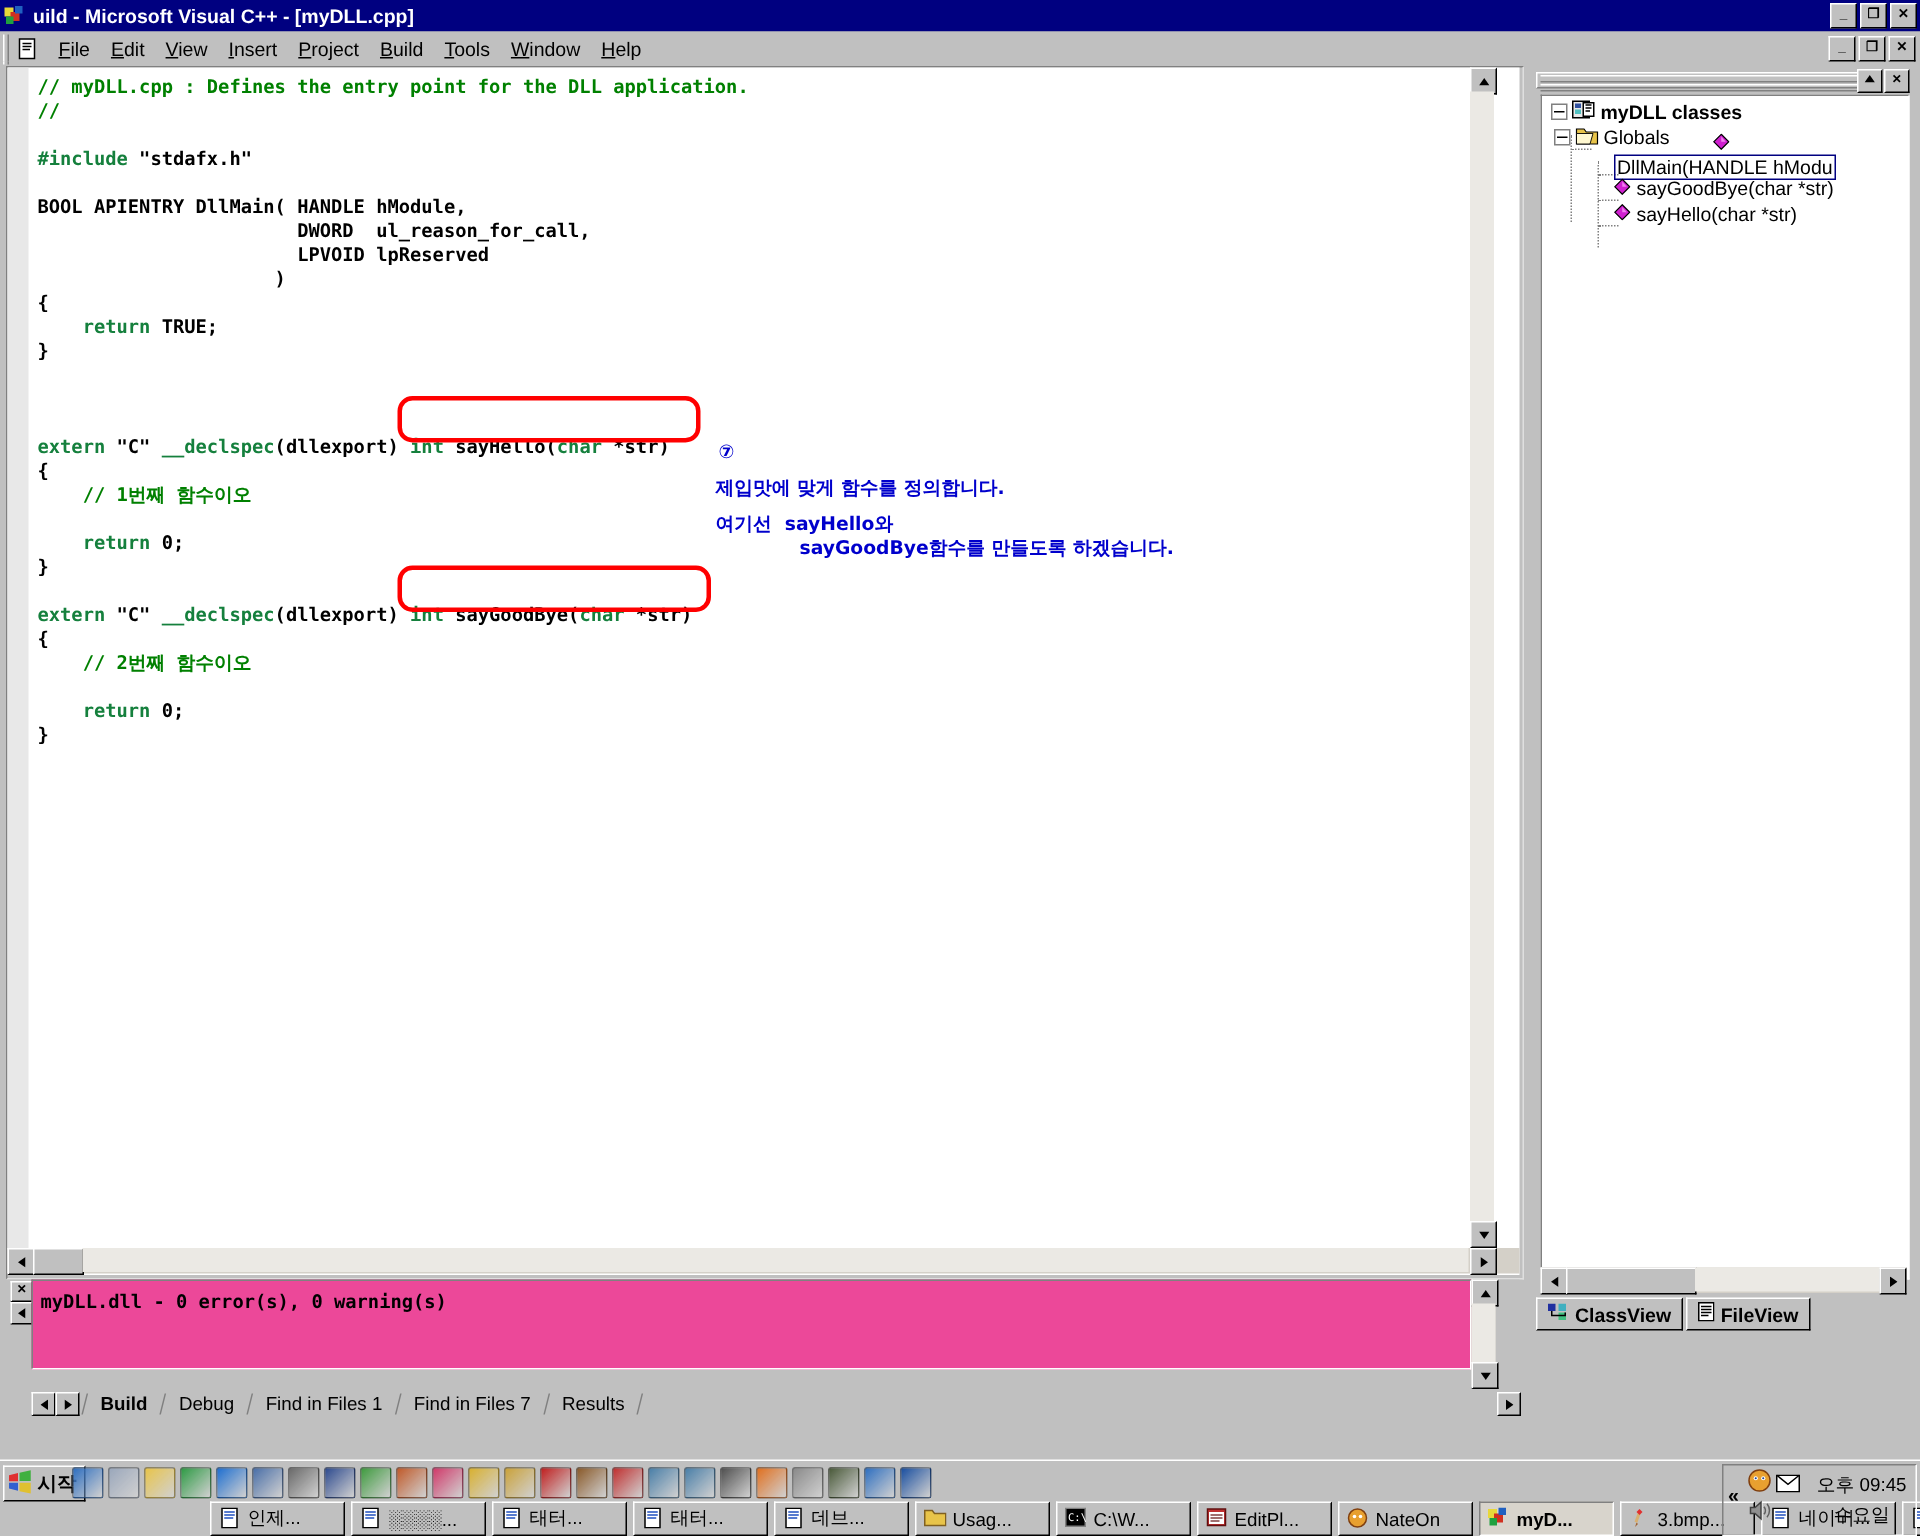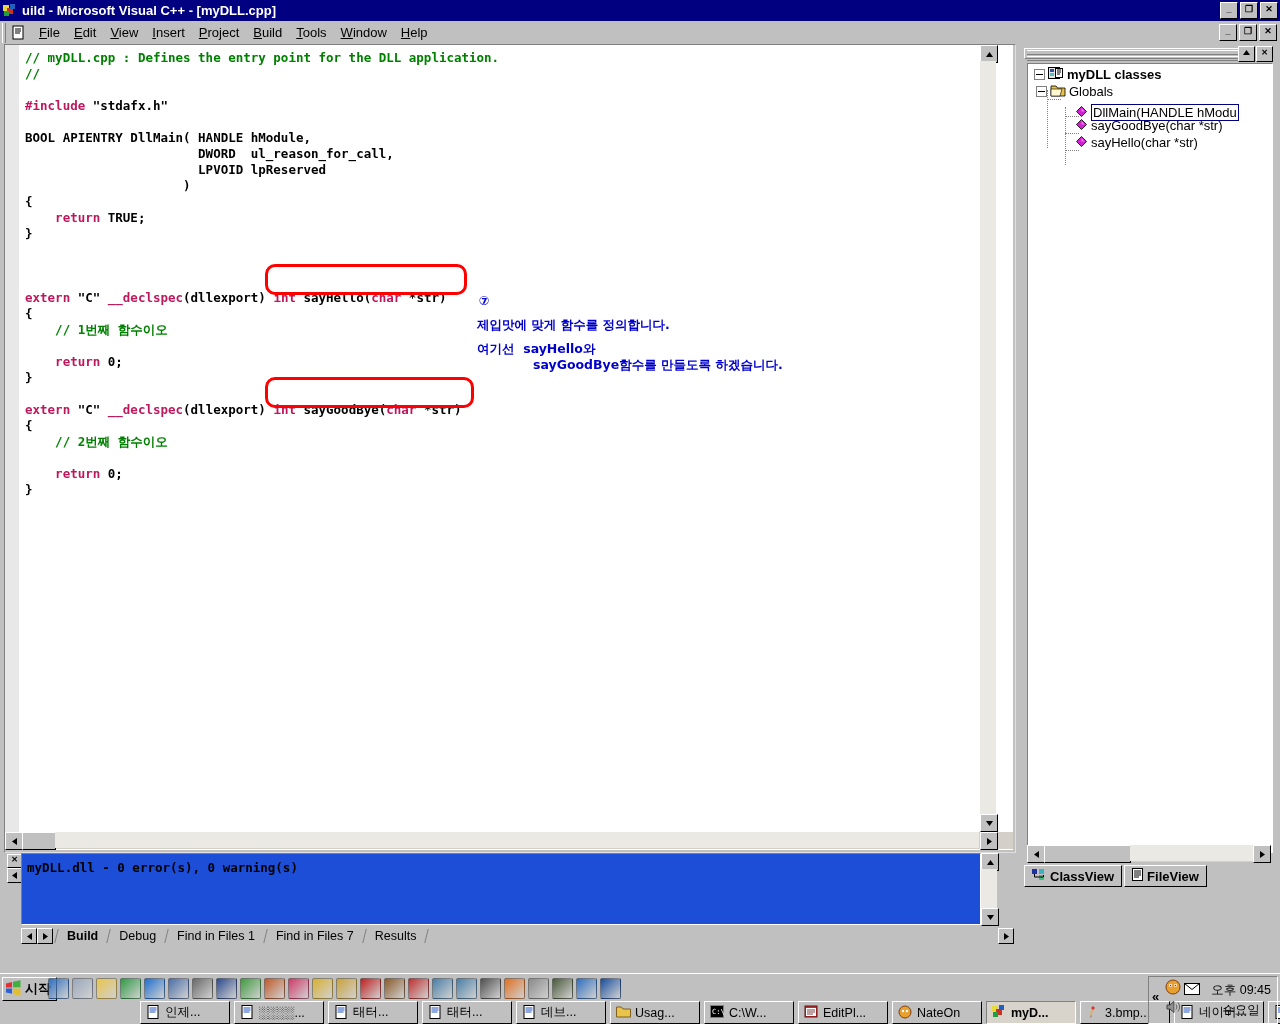--- a/index.html
+++ b/index.html
@@ -37,21 +37,21 @@
 
   
   .clientarea{position:absolute;left:0;top:43px;width:1280px;height:908px;background:#c0c0c0;}
   .edframe{position:absolute;left:4px;top:1px;width:1010px;height:807px;
      border-top:1px solid #808080;border-left:1px solid #808080;border-right:1px solid #dfdfdf;border-bottom:1px solid #dfdfdf;}
   .edinner{position:absolute;left:0px;top:0px;width:1008px;height:805px;background:#fff;overflow:hidden;}
   .selbar{position:absolute;left:0;top:0;width:14px;height:805px;background:#e8e8e8;}
   .code{position:absolute;left:20px;top:5px;font-family:"DejaVu Sans Mono","Liberation Mono",monospace;
       font-size:12.5px;line-height:16px;white-space:pre;font-weight:bold;}
   .code .ln{height:16px;}
-  .kw{color:#be185d;}
+  .kw{color:#15803d;}
   .cm{color:#008000;}
   .tx{color:#000000;}
 
   
   .oval{position:absolute;border:3px solid #ff0000;border-radius:10px;}
 
   
   .anno{position:absolute;color:#0000cc;font-weight:bold;font-size:12.5px;white-space:pre;
      font-family:"DejaVu Sans","Liberation Sans",sans-serif;line-height:16px;}
 
@@ -84,21 +84,21 @@
   .wsp-hsb{position:absolute;left:5px;top:800px;width:244px;height:17px;background:#d4d0c8;}
   .wsp-tabs{position:absolute;left:2px;top:820px;height:22px;display:flex;align-items:center;}
   .wtab{height:20px;background:#c0c0c0;display:flex;align-items:center;padding:0 7px;font-size:13px;font-weight:bold;
      border-top:1px solid #fff;border-left:1px solid #fff;border-right:1px solid #000;border-bottom:1px solid #000;margin-right:2px;}
 
   
   .outpane{position:absolute;left:5px;top:810px;width:1008px;height:95px;background:#c0c0c0;}
   .op-close{position:absolute;left:2px;top:1px;width:13px;height:12px;background:#c0c0c0;
      border-top:1px solid #fff;border-left:1px solid #fff;border-right:1px solid #000;border-bottom:1px solid #000;
      font-size:8px;line-height:10px;text-align:center;font-weight:bold;}
-  .op-text{position:absolute;left:16px;top:0px;width:960px;height:72px;background:#1d4ed8;
+  .op-text{position:absolute;left:16px;top:0px;width:960px;height:60px;background:#ec4899;
      border-top:1px solid #808080;border-left:1px solid #808080;border-right:1px solid #fff;border-bottom:1px solid #fff;
      font-family:"DejaVu Sans Mono","Liberation Mono",monospace;font-size:12.5px;font-weight:bold;padding:6px 0 0 5px;box-sizing:border-box;white-space:pre;}
   .op-vsb{position:absolute;right:0px;top:0px;width:16px;height:74px;background:#d4d0c8;}
   .op-tabs{position:absolute;left:16px;top:74px;height:18px;width:992px;display:flex;align-items:center;}
   .optab{font-size:12.5px;padding:0 10px;position:relative;height:17px;line-height:17px;}
   .optab.sel{font-weight:bold;}
   .tabsep{width:1px;height:14px;background:#808080;transform:skewX(-14deg);}
 
   
   .statusbar{position:absolute;left:0;top:951px;width:1280px;height:22px;background:#c0c0c0;display:flex;align-items:center;}
@@ -319,21 +319,21 @@
           <span class="pmbox"></span>
           <span style="margin-right:3px;">
             <svg width="16" height="13" viewBox="0 0 16 13">
               <path d="M1 2h5l1.5 2H15v8H1z" fill="#e8c44a" stroke="#000" stroke-width="0.8"></path>
               <path d="M1 5h11l-2 7H1z" fill="#fff8d0" stroke="#000" stroke-width="0.6"></path>
             </svg>
           </span>
           <span>Globals</span>
         </div>
 
-        <div class="tnode" style="left:48px;top:40px;">
+        <div class="tnode" style="left:48px;top:24px;flex-direction:column;">
           <span style="margin-right:4px;">
             <svg width="11" height="11" viewBox="0 0 11 11">
                 <polygon points="5.5,0.5 10.5,5.5 5.5,10.5 0.5,5.5" fill="#d020d0" stroke="#000" stroke-width="0.8"></polygon>
                 <polygon points="5.5,2 8.5,5.5 5.5,5.5" fill="#f080f0"></polygon>
               </svg>
           </span>
           <span style="border:1px solid #000080;padding:0 1px;">DllMain(HANDLE hModu</span>
         </div>
 
         <div class="tnode" style="left:48px;top:53px;">

